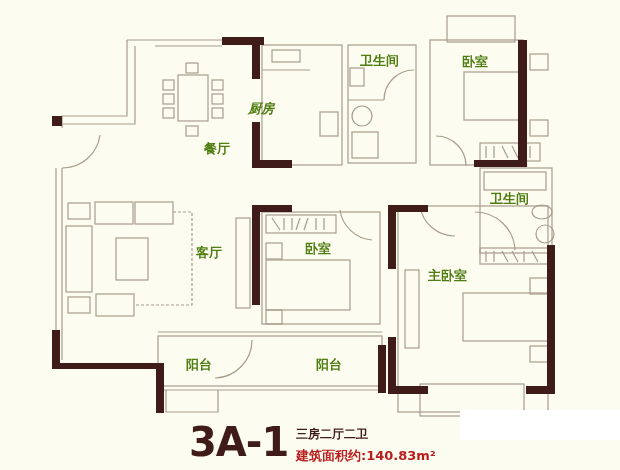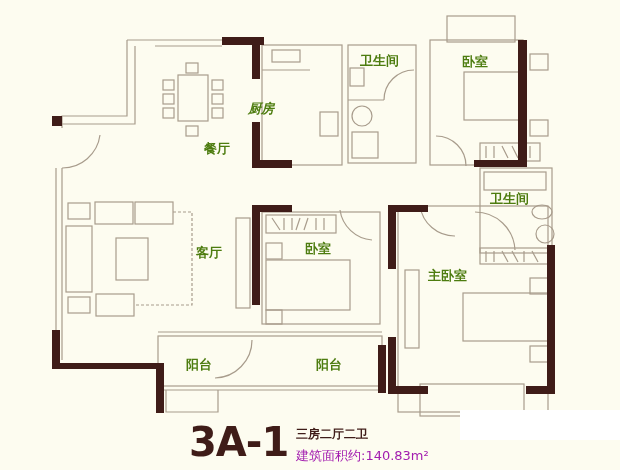--- a/index.html
+++ b/index.html
@@ -1,21 +1,21 @@
 <!DOCTYPE html>
 <html><head>
 <meta charset="utf-8">
 <style>
   html, body { margin: 0; padding: 0; }
   body { width: 620px; height: 470px; background: #fdfcf0; position: relative; overflow: hidden; font-family: "DejaVu Sans", sans-serif; }
   svg { position: absolute; left: 0; top: 0; }
   .lbl { position: absolute; font-size: 13px; font-weight: bold; color: #4d7c0f; white-space: nowrap; }
   .title-big { position: absolute; left: 189px; top: 420px; font-size: 40px; font-weight: bold; color: #3f1c18; font-family: "DejaVu Sans", sans-serif; letter-spacing: -1px; line-height: 44px; }
   .title-sub1 { position: absolute; left: 296px; top: 426px; font-size: 12px; font-weight: bold; color: #3f1c18; }
-  .title-sub2 { position: absolute; left: 296px; top: 447px; font-size: 13px; font-weight: normal; color: #a21caf; }
+  .title-sub2 { position: absolute; left: 296px; top: 447px; font-size: 13px; font-weight: bold; color: #b91c1c; }
   .patch { position: absolute; left: 460px; top: 410px; width: 160px; height: 30px; background: #ffffff; }
 </style>
 </head>
 <body>
 
 <svg width="620" height="470" viewBox="0 0 620 470">
   <g fill="none" stroke="#a89c8c" stroke-width="1.2">
 
     <path d="M127 40 H250 M127 40 V116 H62 V128"></path>
     <path d="M135 46 V124 H62"></path>

